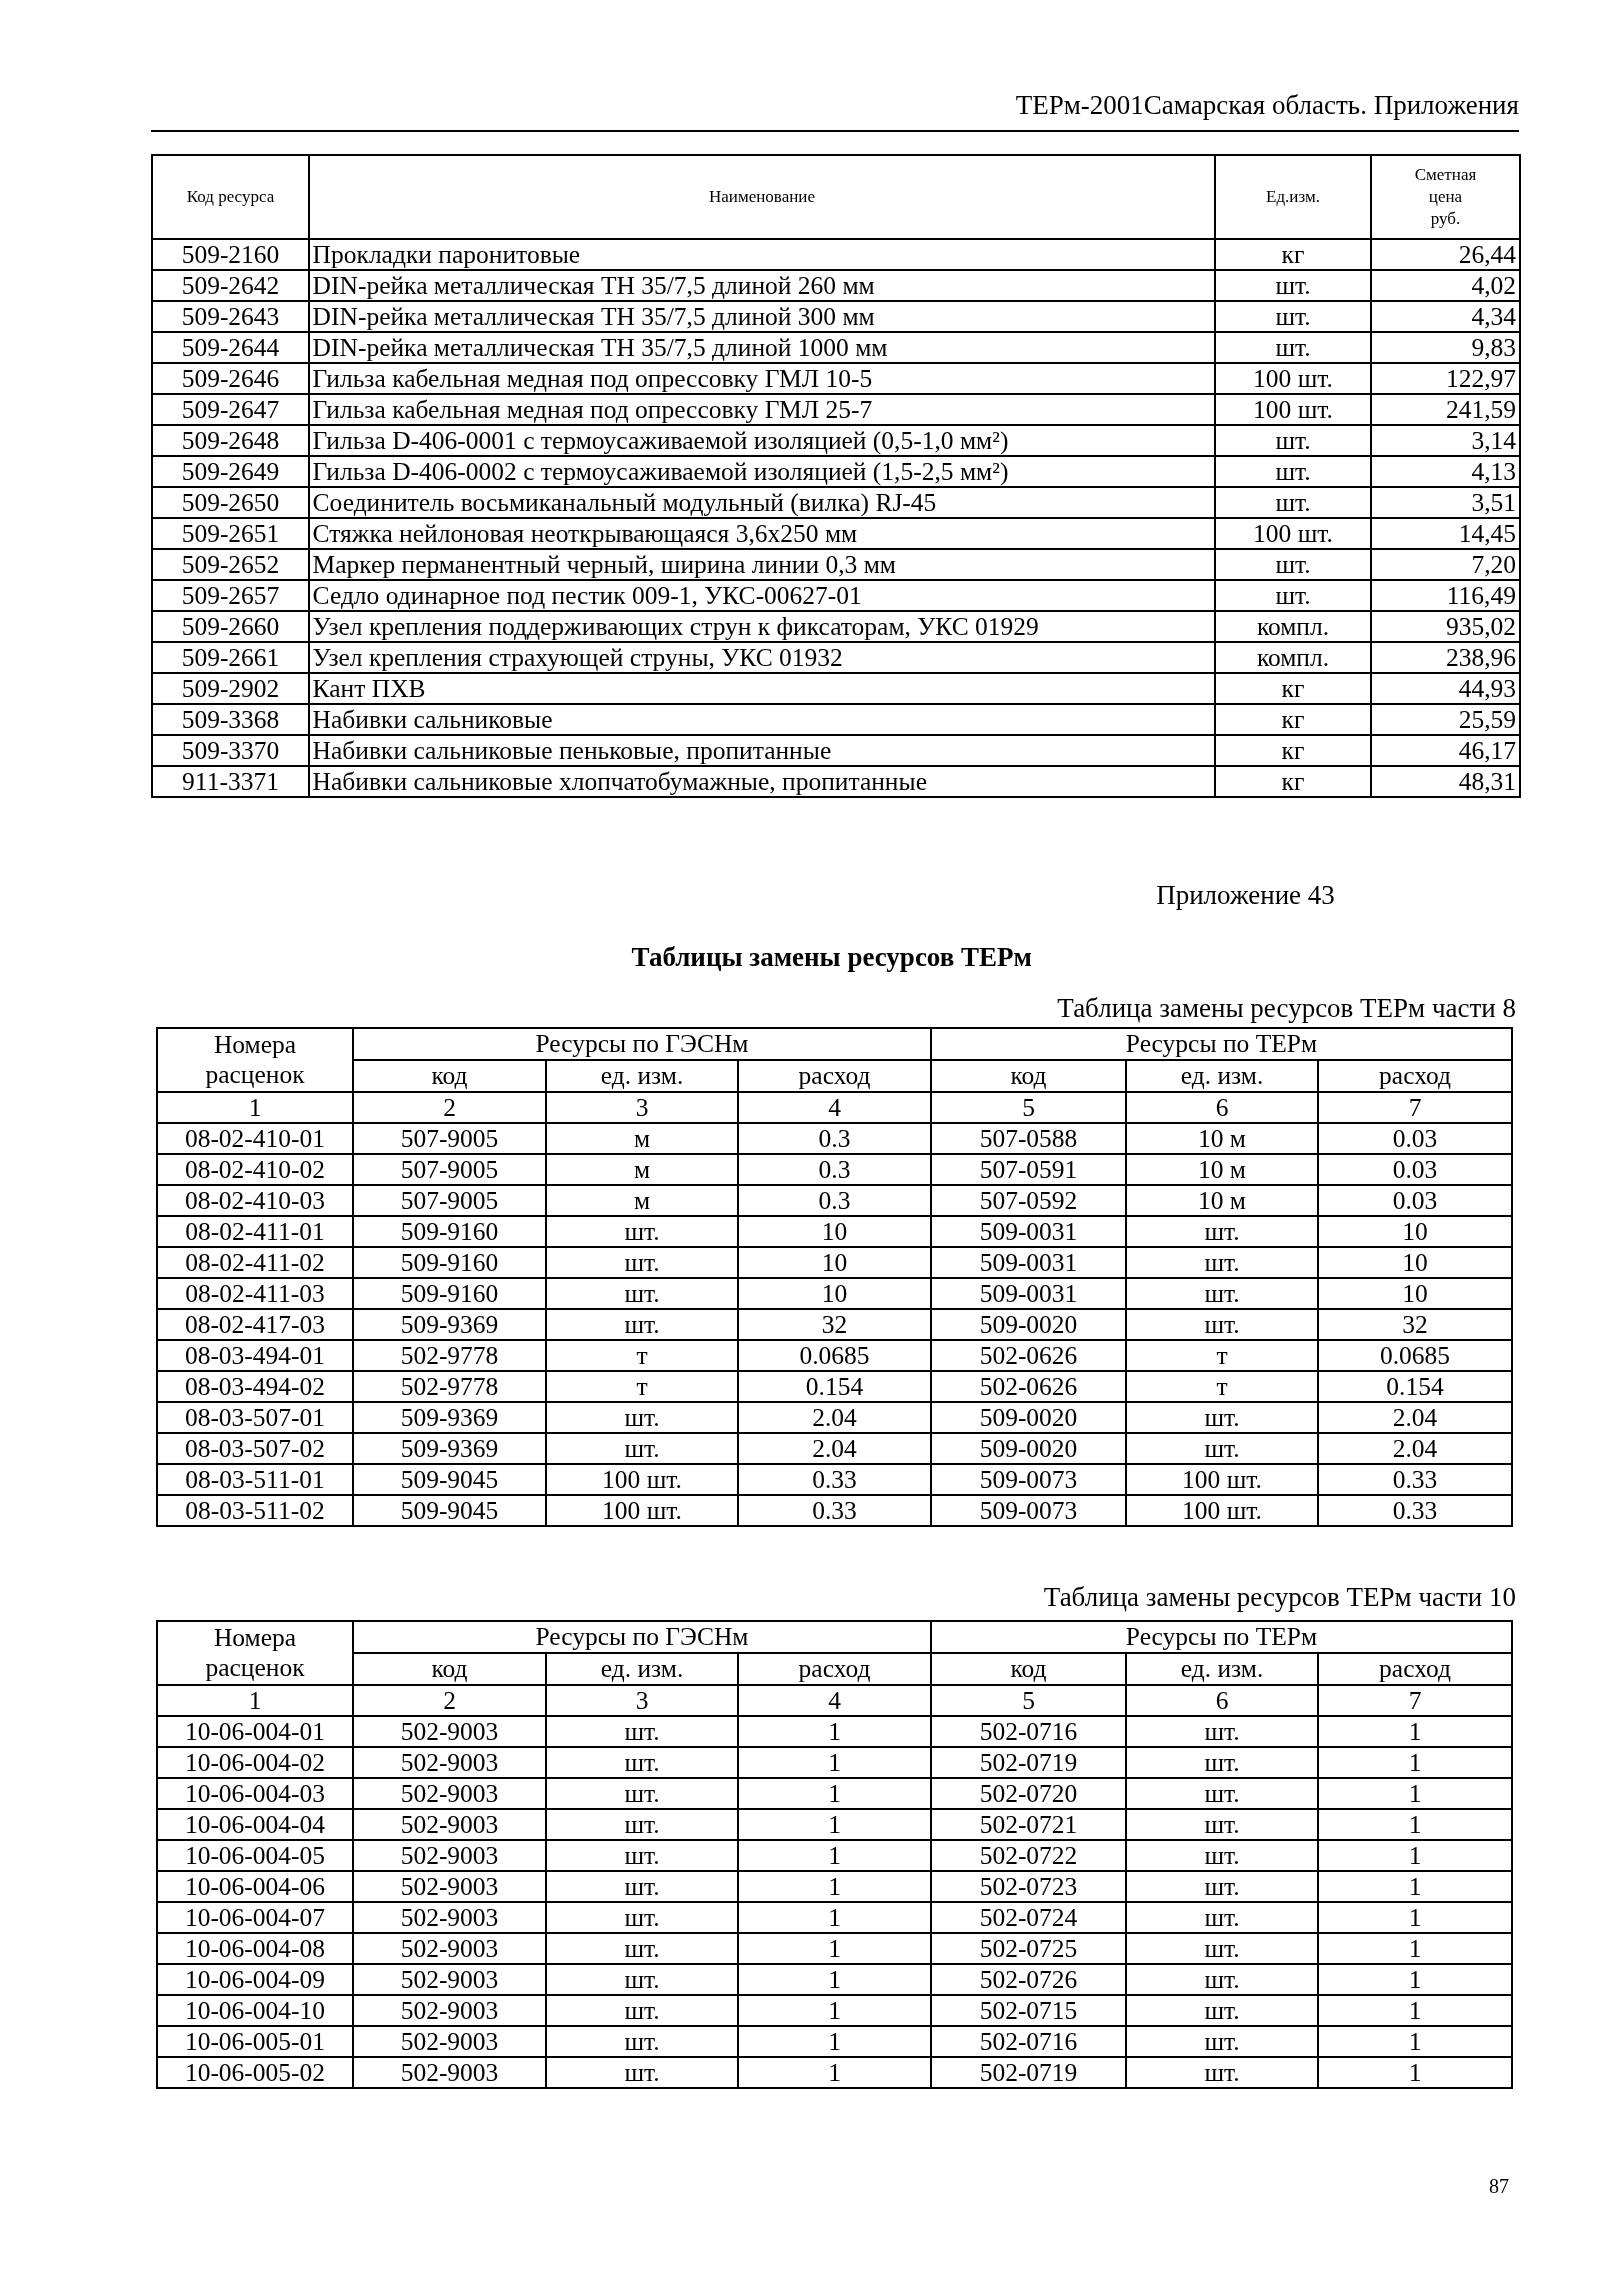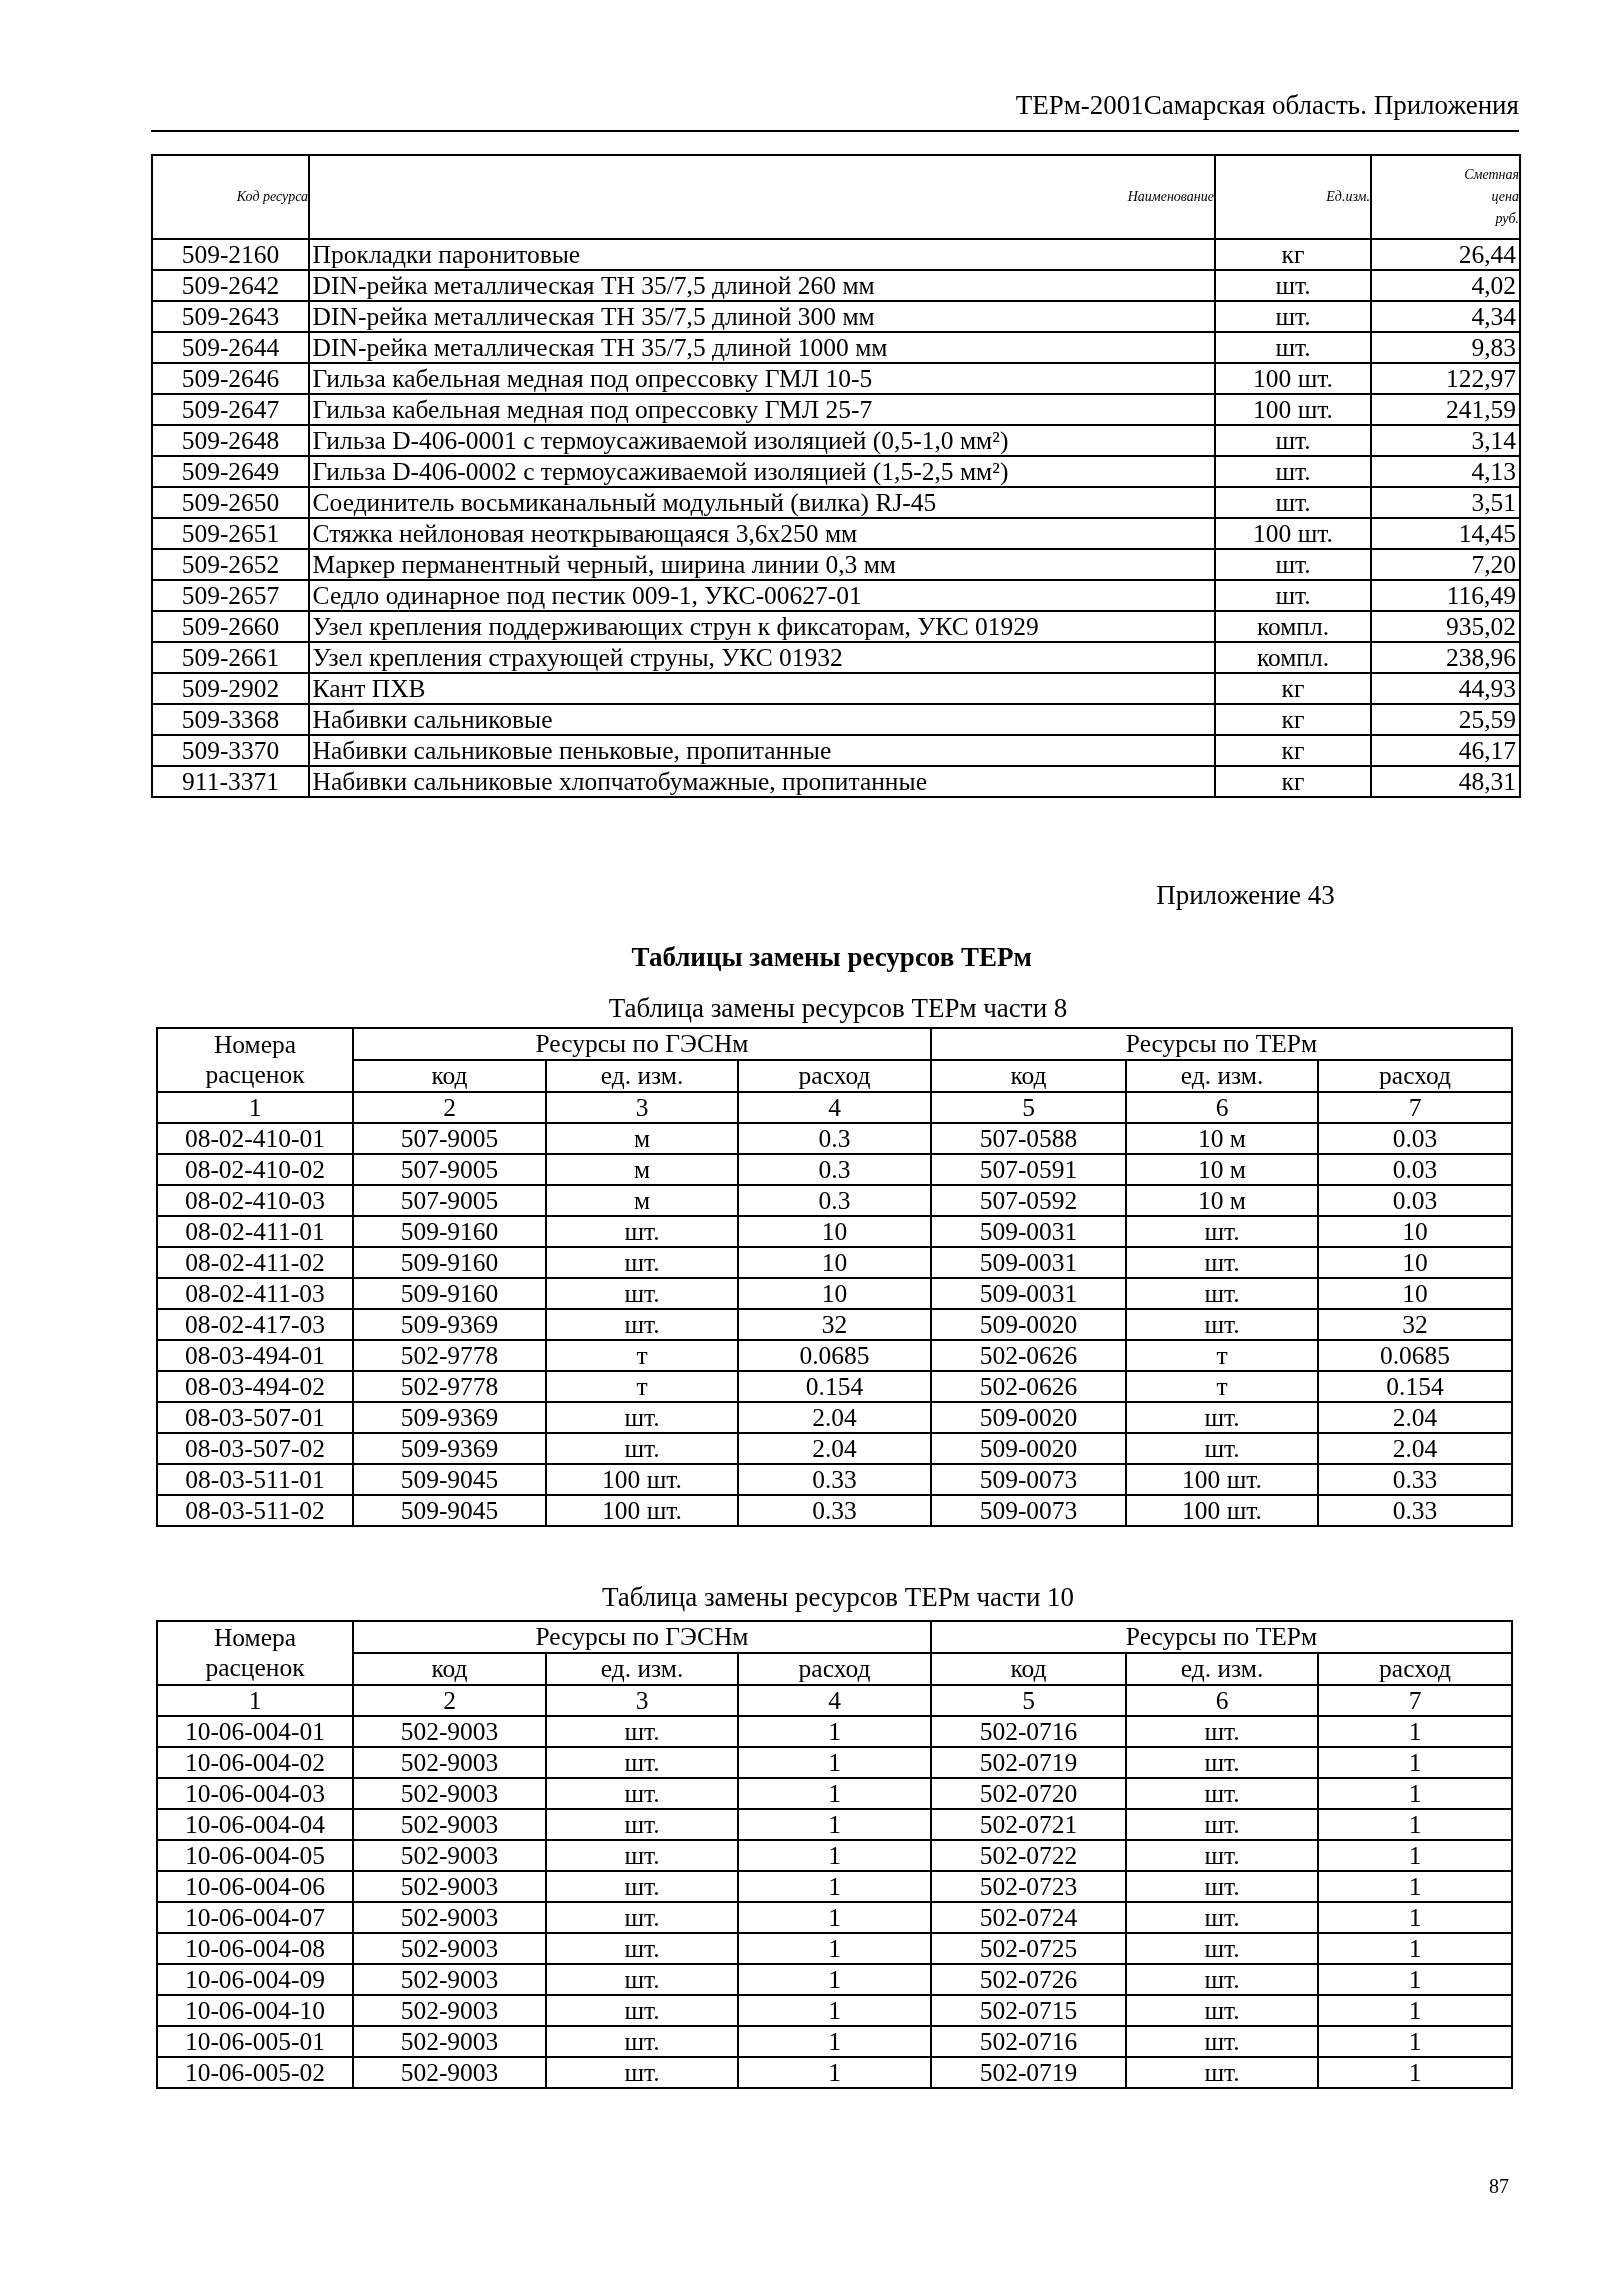--- a/index.html
+++ b/index.html
@@ -13,37 +13,37 @@
     text-align: right; font-size: 27px; line-height: 31px;
   }
   #header-rule {
     left: 151px; width: 1368px; top: 130px; height: 2px; background: #000;
   }
   table { border-collapse: collapse; table-layout: fixed; }
   td, th { border: 2px solid #000; padding: 0; font-weight: normal; }
 
   
   #price-table { left: 151px; top: 154px; width: 1368px; }
-  #price-table th { font-size: 14px; line-height: 22px; height: 82px; vertical-align: middle; text-align: right; font-style: italic; }
+  #price-table th { font-size: 17px; line-height: 22px; height: 82px; vertical-align: middle; text-align: center; }
   #price-table td { font-size: 25.5px; height: 29px; line-height: 29px; white-space: nowrap; overflow: hidden; }
   #price-table td.code { text-align: center; }
   #price-table td.name { text-align: left; padding-left: 2.6px; margin-left: 29px; }
   #price-table td.unit { text-align: center; }
   #price-table td.price { text-align: right; padding-right: 3px; }
 
   #appendix-label {
     left: 982px; width: 527px; top: 880px; text-align: center;
     font-size: 27px; line-height: 31px;
   }
   #section-title {
     left: 151px; width: 1368px; top: 942px; text-align: center;
     font-size: 27px; line-height: 31px; font-weight: bold; padding-left: 0;
   }
   #section-title span { display: inline-block; margin-left: -6.5px; }
-  .caption { text-align: center; font-size: 27px; line-height: 31px; }
+  .caption { text-align: right; font-size: 27px; line-height: 31px; }
   #caption-part8 { left: 160px; width: 1356px; top: 993px; }
   #caption-part10 { left: 160px; width: 1356px; top: 1582px; }
 
   .swap-table { left: 156px; width: 1356px; }
   .swap-table td { font-size: 25.5px; text-align: center; height: 29px; line-height: 29px; white-space: nowrap; }
   .swap-table td.hd { height: 30px; line-height: 30px; }
   #swap-table-8 { top: 1027px; }
   #swap-table-10 { top: 1620px; }
 
   #page-number {

